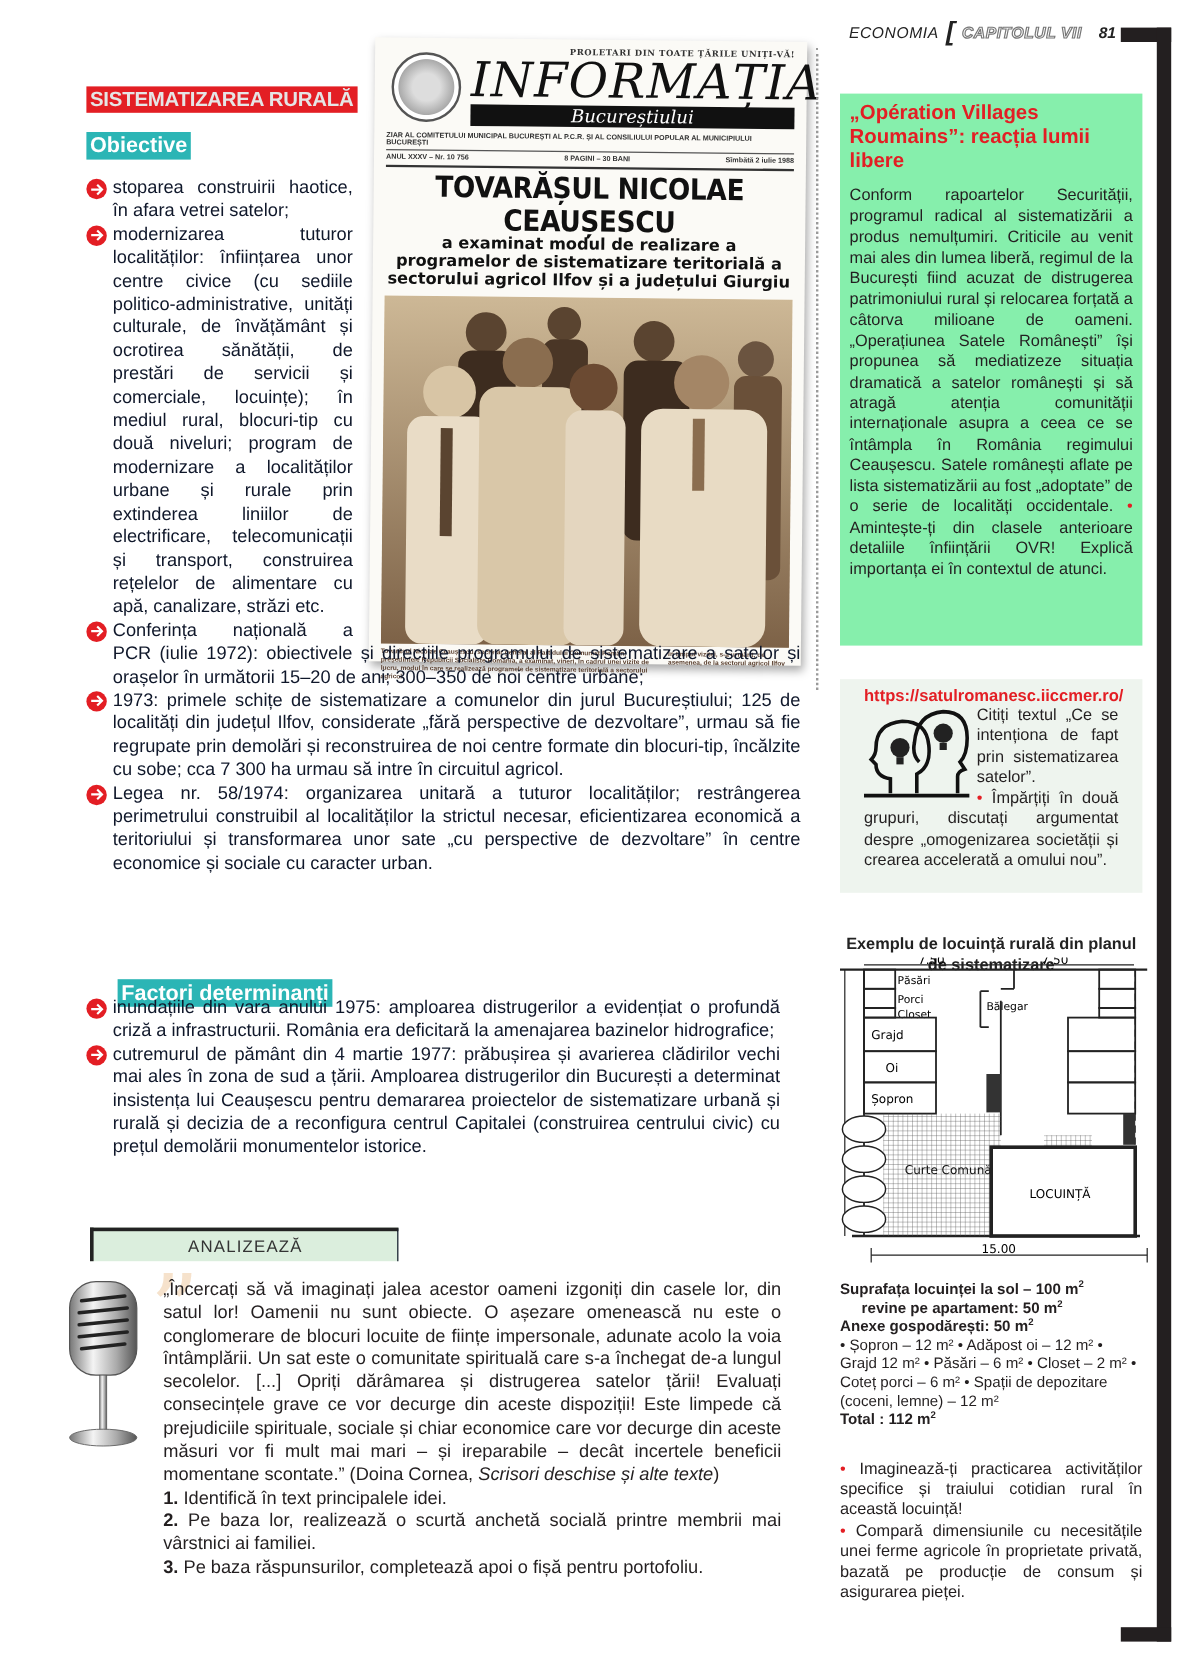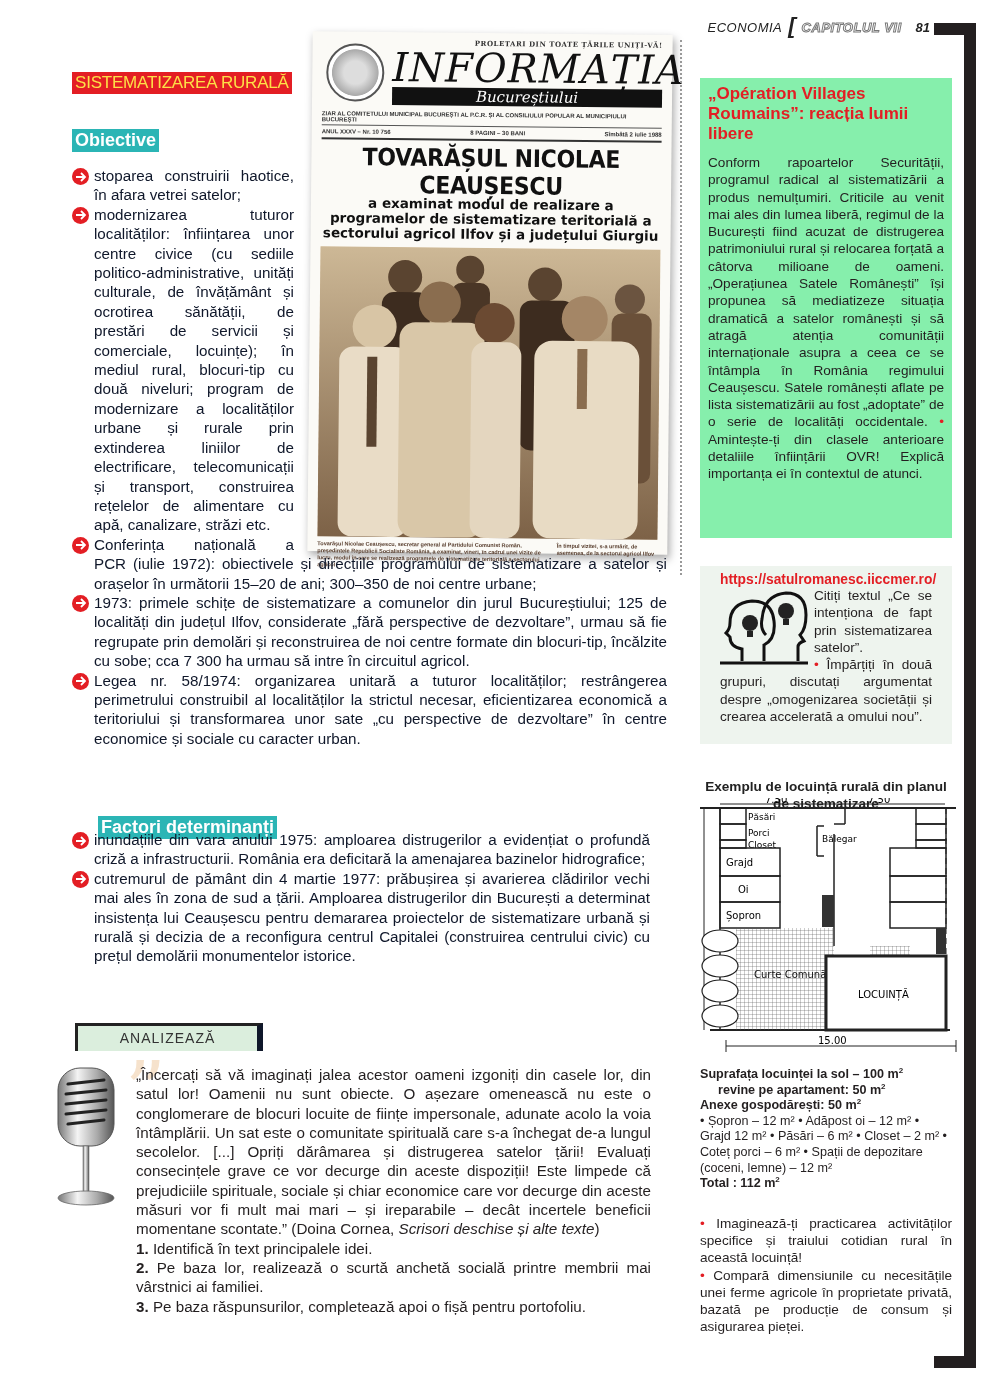--- a/index.html
+++ b/index.html
@@ -11,23 +11,23 @@
   .hdr-econ { letter-spacing: 0.5px; color: #222; }
   .hdr-bracket { font-size: 22px; font-weight: bold; line-height: 1; margin-top: -3px; color:#222; }
   .hdr-chapter { font-weight: bold; color: #fff; -webkit-text-stroke: 1px #777; letter-spacing: 0.5px; font-size: 13px; }
   .hdr-page { font-weight: bold; margin-left: 8px; font-size: 13px; }
   .corner-bar-top { position: absolute; top: 23px; right: 24px; width: 42px; height: 12px; background: #231f20; }
   .corner-bar-right { position: absolute; top: 23px; right: 24px; width: 12px; height: 1345px; background: #231f20; }
   .corner-bar-bottom { position: absolute; top: 1356px; right: 24px; width: 42px; height: 12px; background: #231f20; }
 
   
   .left-col { position: absolute; left: 72px; top: 72px; width: 595px; }
-  .title-red { display: inline-block; background: #e31e24; color: #fde047; font-weight: normal; font-size: 17px; padding: 1px 3px; letter-spacing: -0.2px; }
+  .title-red { display: inline-block; background: #e31e24; color: #e5e5e5; font-weight: bold; font-size: 17px; padding: 1px 3px; letter-spacing: -0.2px; }
   .sub-teal { display: inline-block; background: #2bb5b5; color: #fff; font-weight: bold; font-size: 18px; padding: 1px 3px; }
-  .obj-title { margin-top: 35px; }
+  .obj-title { margin-top: 16px; }
   .body-text { font-size: 15.2px; line-height: 19.4px; text-align: justify; color: #0f172a; }
   .bullet { position: relative; padding-left: 22px; }
   .arrow-icon { position: absolute; left: 0; top: 2px; width: 17px; height: 17px; border-radius: 50%; background: #e31e24; display: flex; align-items: center; justify-content: center; }
   .arrow-icon svg { width: 12px; height: 12px; }
   .narrow { width: 222px; }
 
   .obj-list { margin-top: 14px; }
 
   
   .newspaper { position: absolute; left: 310px; top: 33px; width: 360px; height: 520px; background: #fbfaf6; box-shadow: 2px 4px 8px rgba(0,0,0,0.35); transform: rotate(0.6deg); padding: 6px 10px; }
@@ -64,21 +64,21 @@
   .specs b { font-weight: bold; }
   .specs .indent { padding-left: 18px; }
   sup { font-size: 8px; vertical-align: super; line-height: 0; }
 
   .tasks { position: absolute; left: 700px; top: 1215px; width: 252px; font-size: 13.6px; line-height: 17.2px; text-align: justify; color: #231f20; }
 
   
   .factori-title { position: absolute; left: 72px; top: 816px; margin-left: 26px; }
   .factori-list { position: absolute; left: 72px; top: 830px; width: 578px; }
 
-  .analizeaza-box { position: absolute; left: 75px; top: 1023px; width: 188px; height: 28px; background: #dbeedd; border-top: 3px solid #222; border-left: 3px solid #222; border-right: 6px solid #0f172a; text-align: center; font-size: 14px; letter-spacing: 1px; color: #333; padding-top: 4px; }
+  .analizeaza-box { position: absolute; left: 75px; top: 1023px; width: 257px; height: 28px; background: #dbeedd; border-top: 3px solid #222; border-left: 3px solid #222; border-right: 1px solid #0f172a; text-align: center; font-size: 14px; letter-spacing: 1px; color: #333; padding-top: 4px; }
   .mic { position: absolute; left: 54px; top: 1066px; width: 64px; height: 142px; }
   .quote-mark { position: absolute; left: 125px; top: 1052px; font-size: 80px; color: #f4dcc0; font-family: "DejaVu Serif", serif; line-height: 1; opacity: 0.8; }
   .analyze-text { position: absolute; left: 136px; top: 1065px; width: 515px; font-size: 15.2px; line-height: 19.3px; text-align: justify; color: #231f20; }
   .analyze-text p { margin: 0; }
   .left-align { text-align: left; }
 </style>
 </head>
 <body>
 
 <div class="page-header">

